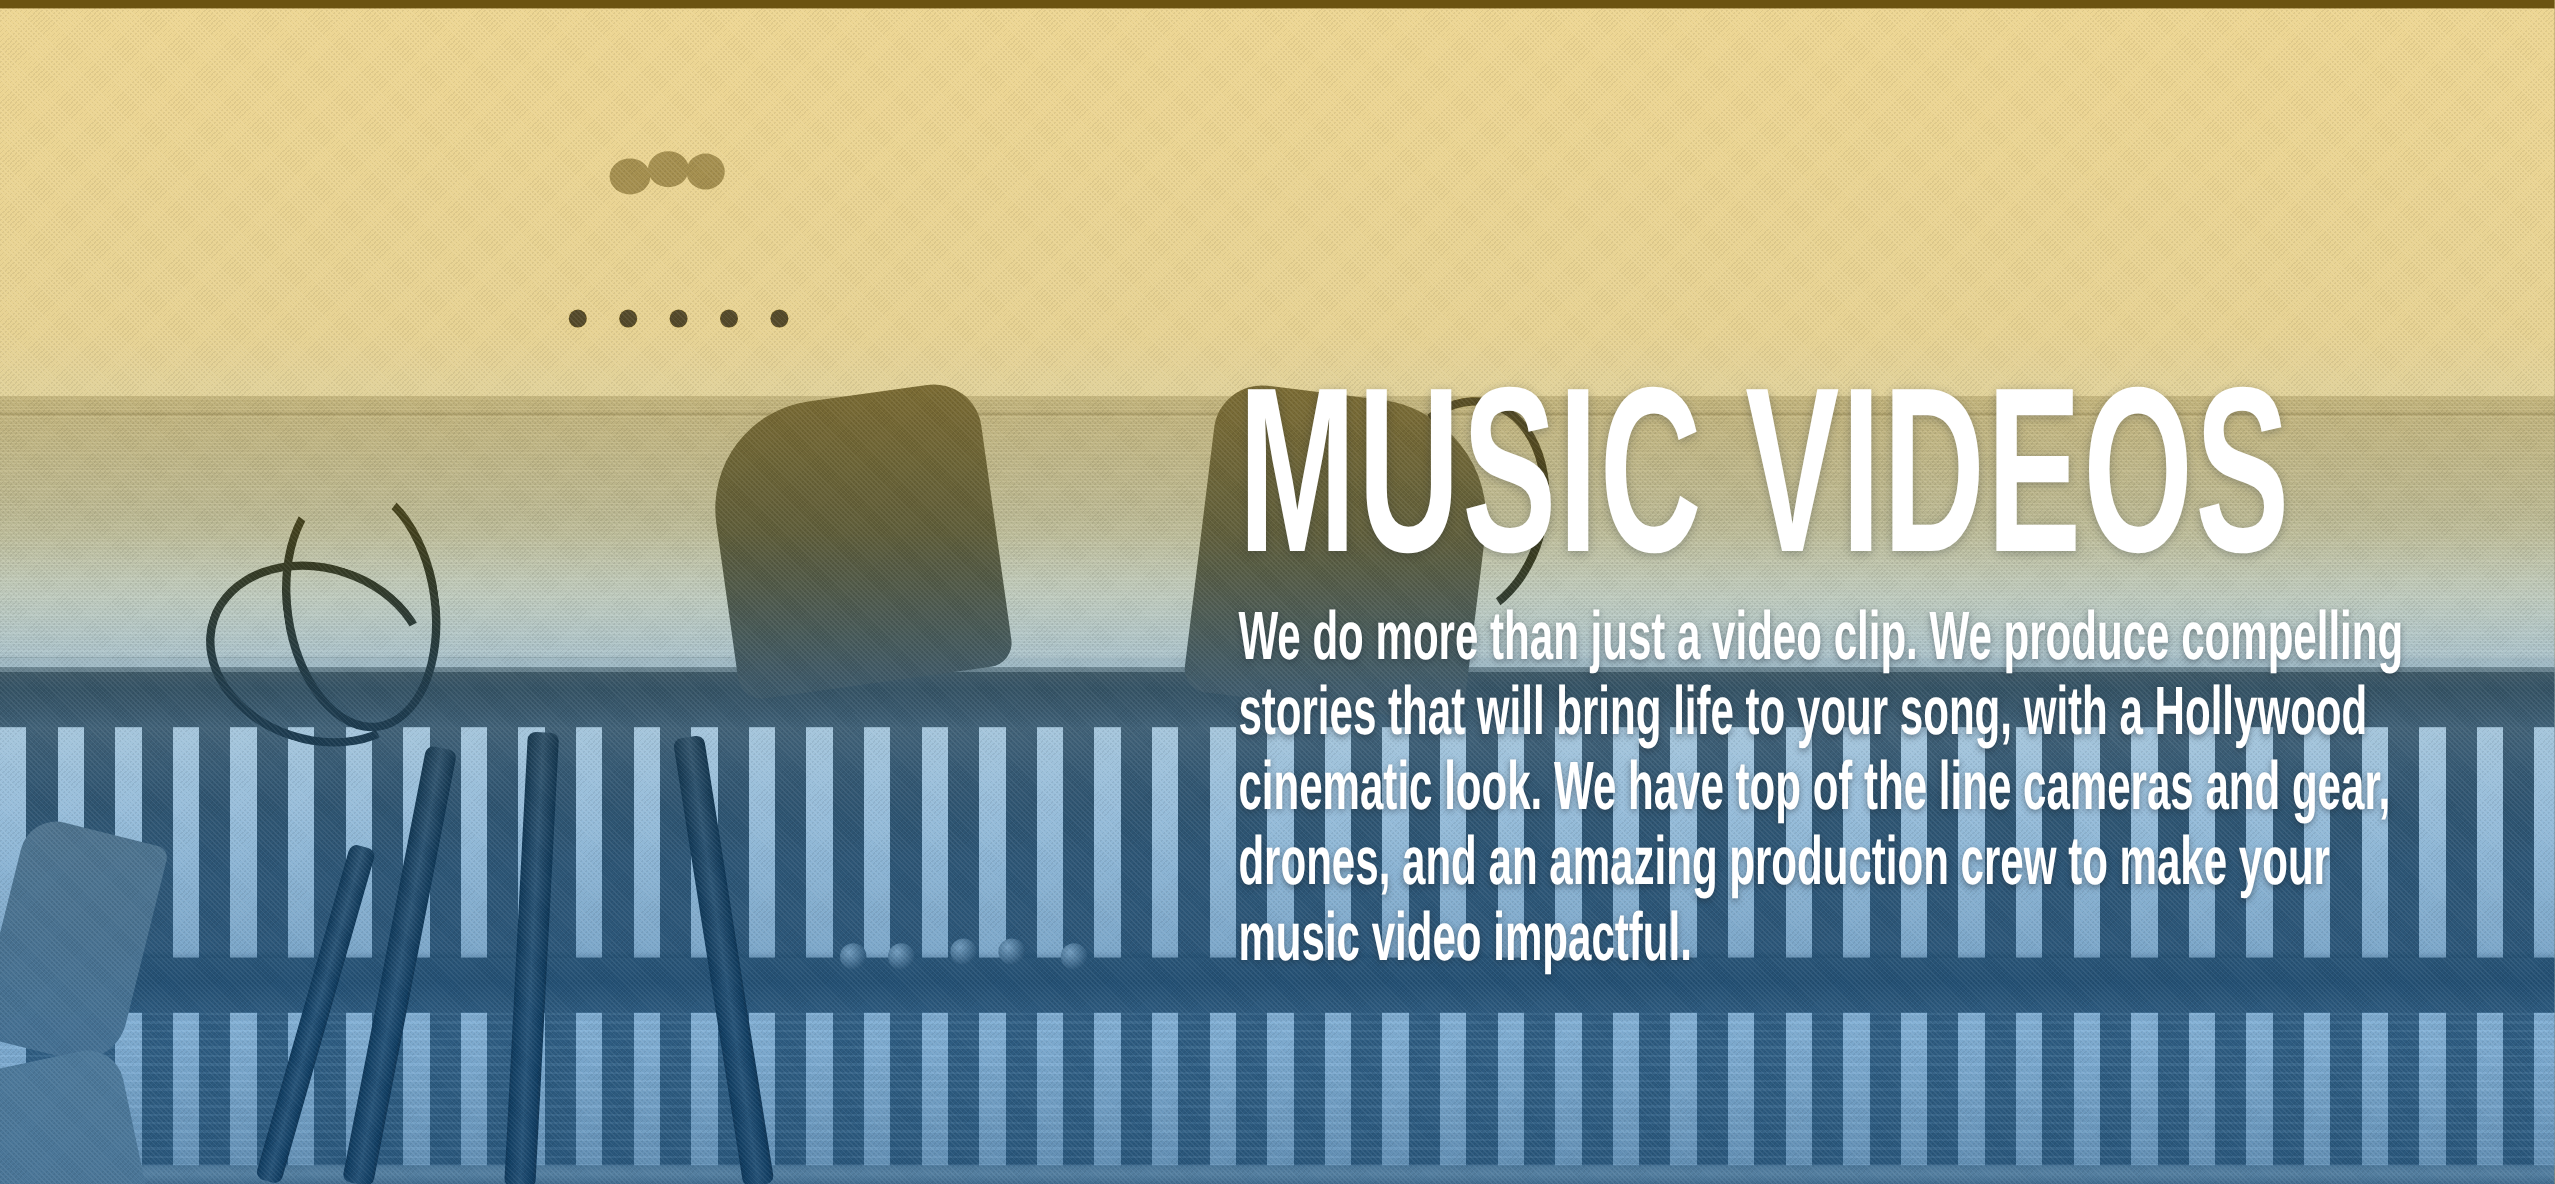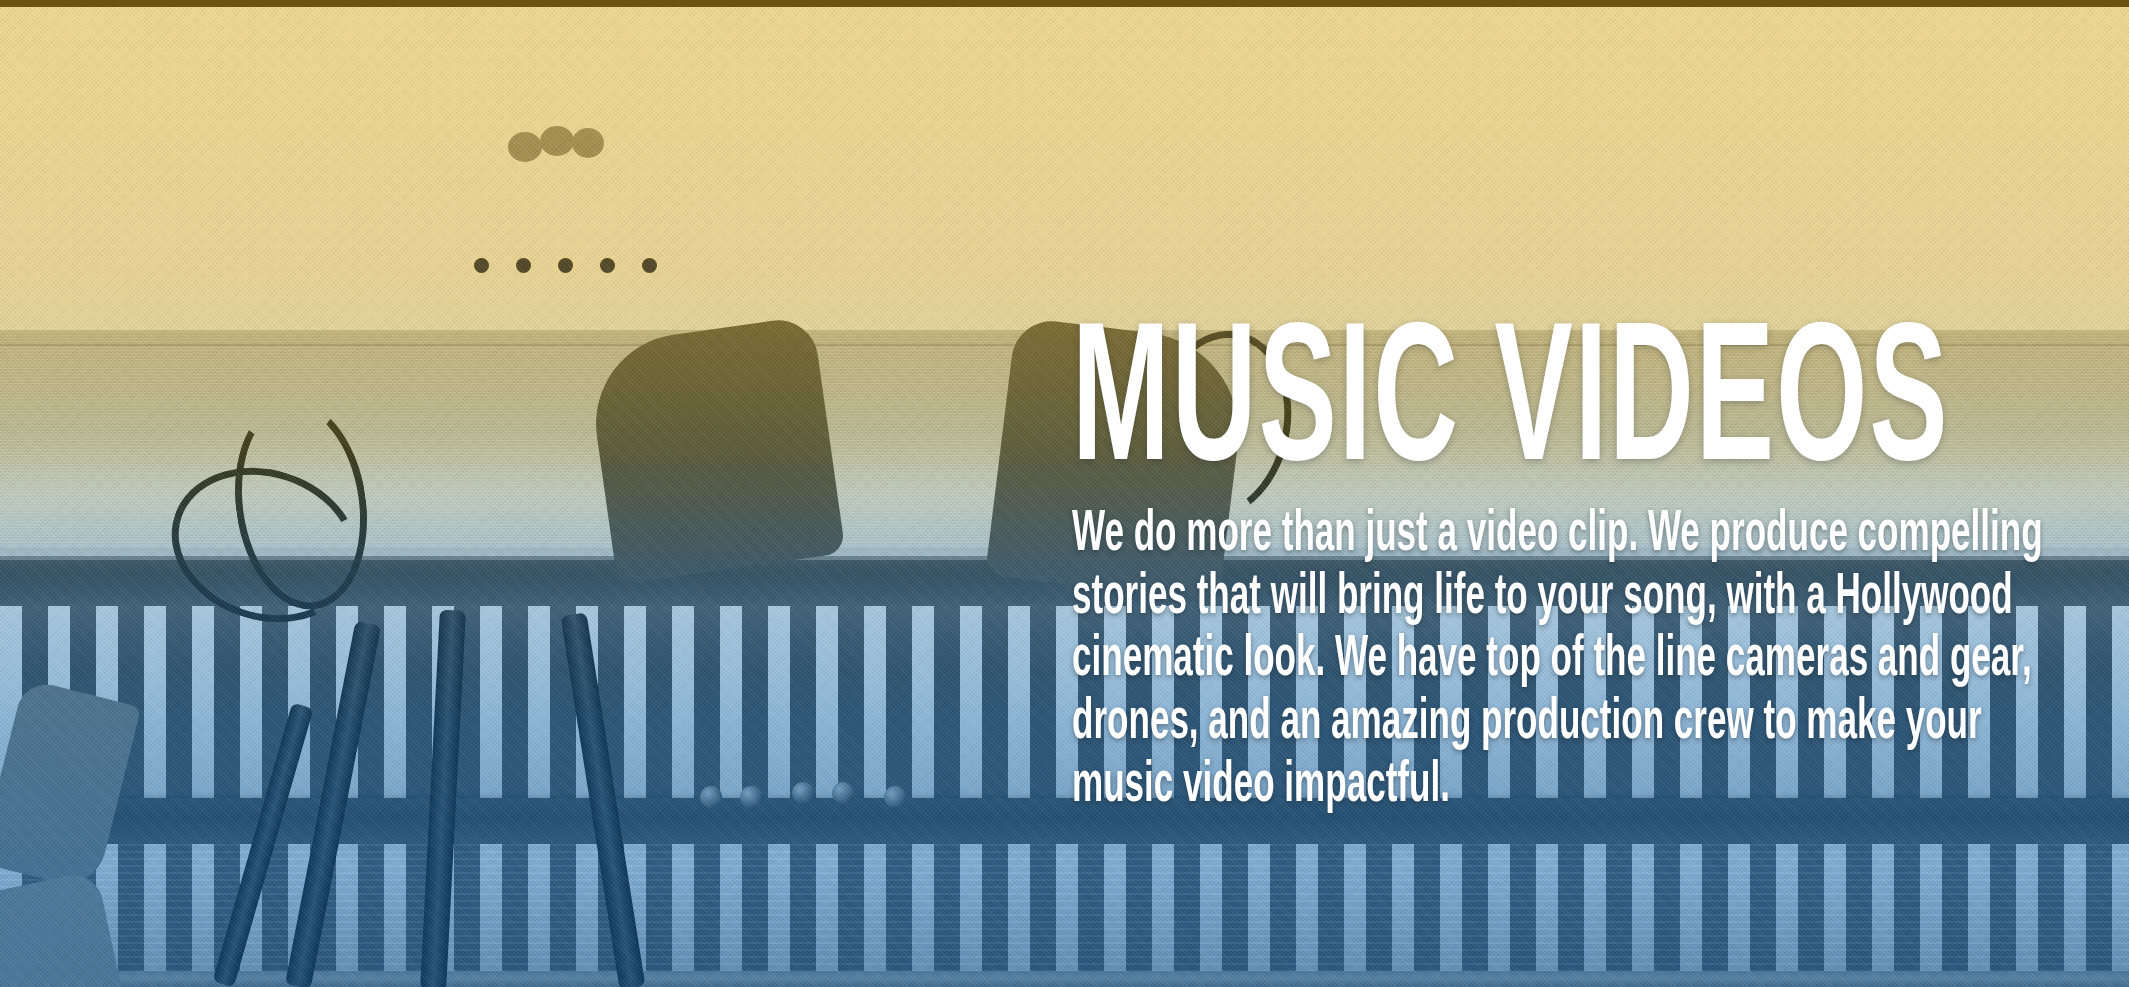--- a/index.html
+++ b/index.html
@@ -218,21 +218,21 @@
   }
   
   #top-strip {
     top:0; left:0; right:0; height:7px; bottom:auto;
     background:#6b5311;
   }
 
   
   #copy {
     position:absolute;
-    left:1072px; top:316px; width:880px;
+    left:1032px; top:316px; width:880px;
     z-index:40;
   }
   #headline {
     font-family:"Liberation Sans Narrow","Liberation Sans", sans-serif;
     font-weight:700;
     font-size:196px;
     line-height:.78;
     letter-spacing:3px;
     color:#ffffff;
     transform:scaleX(.60);

